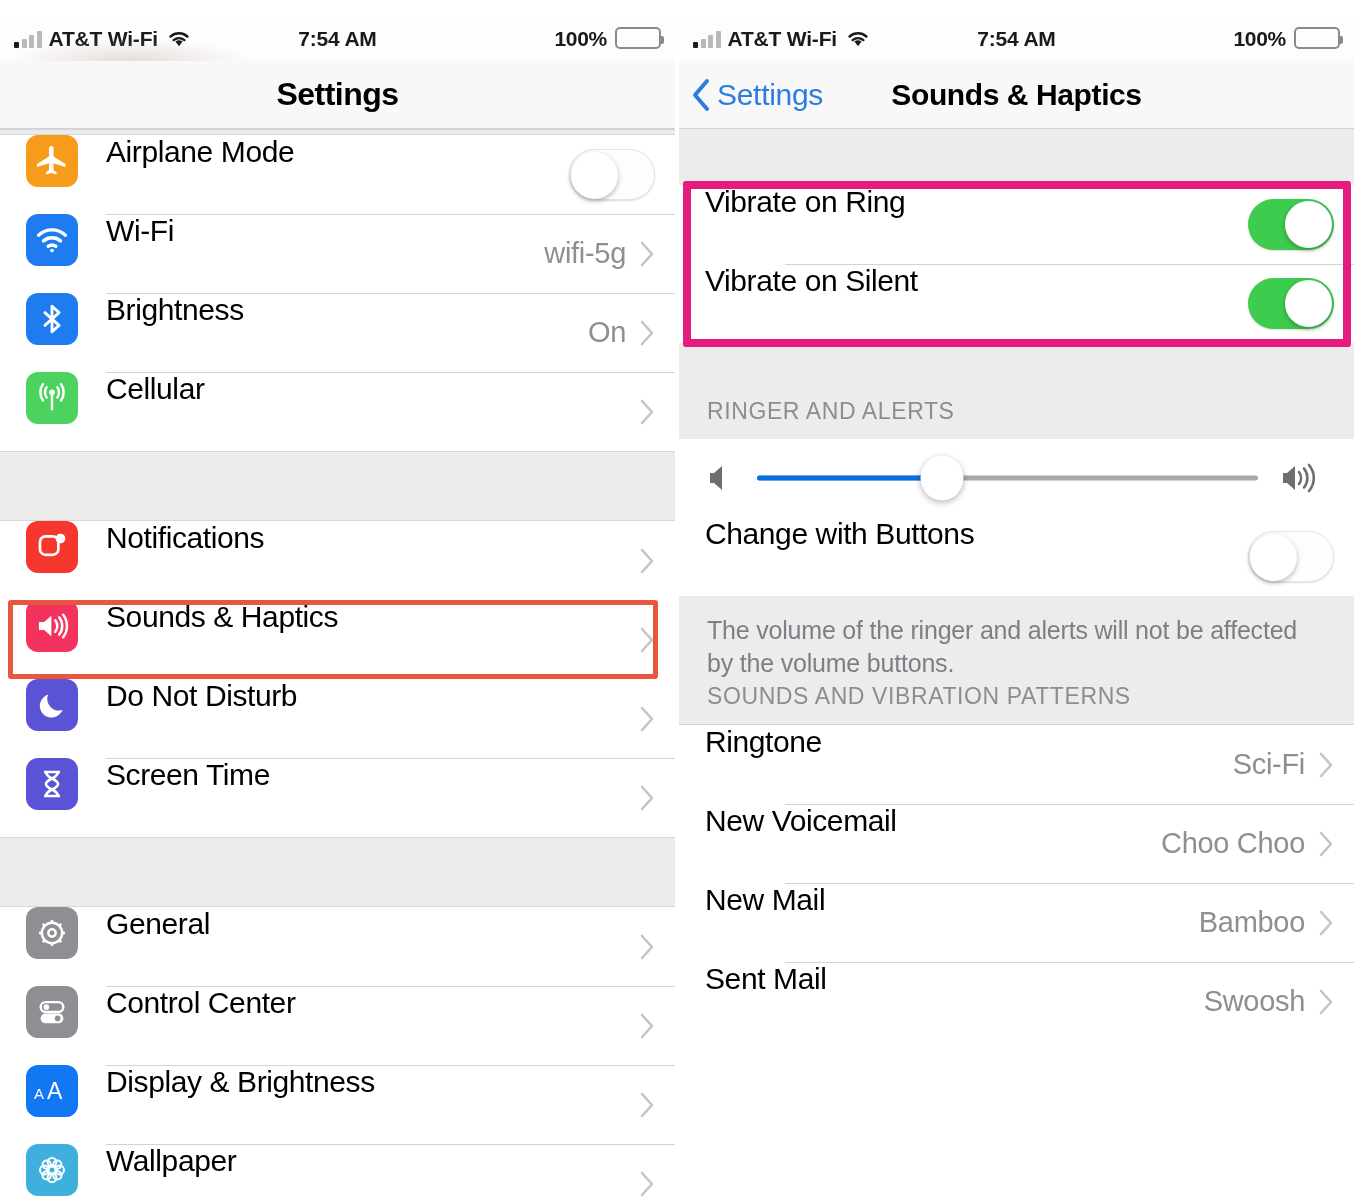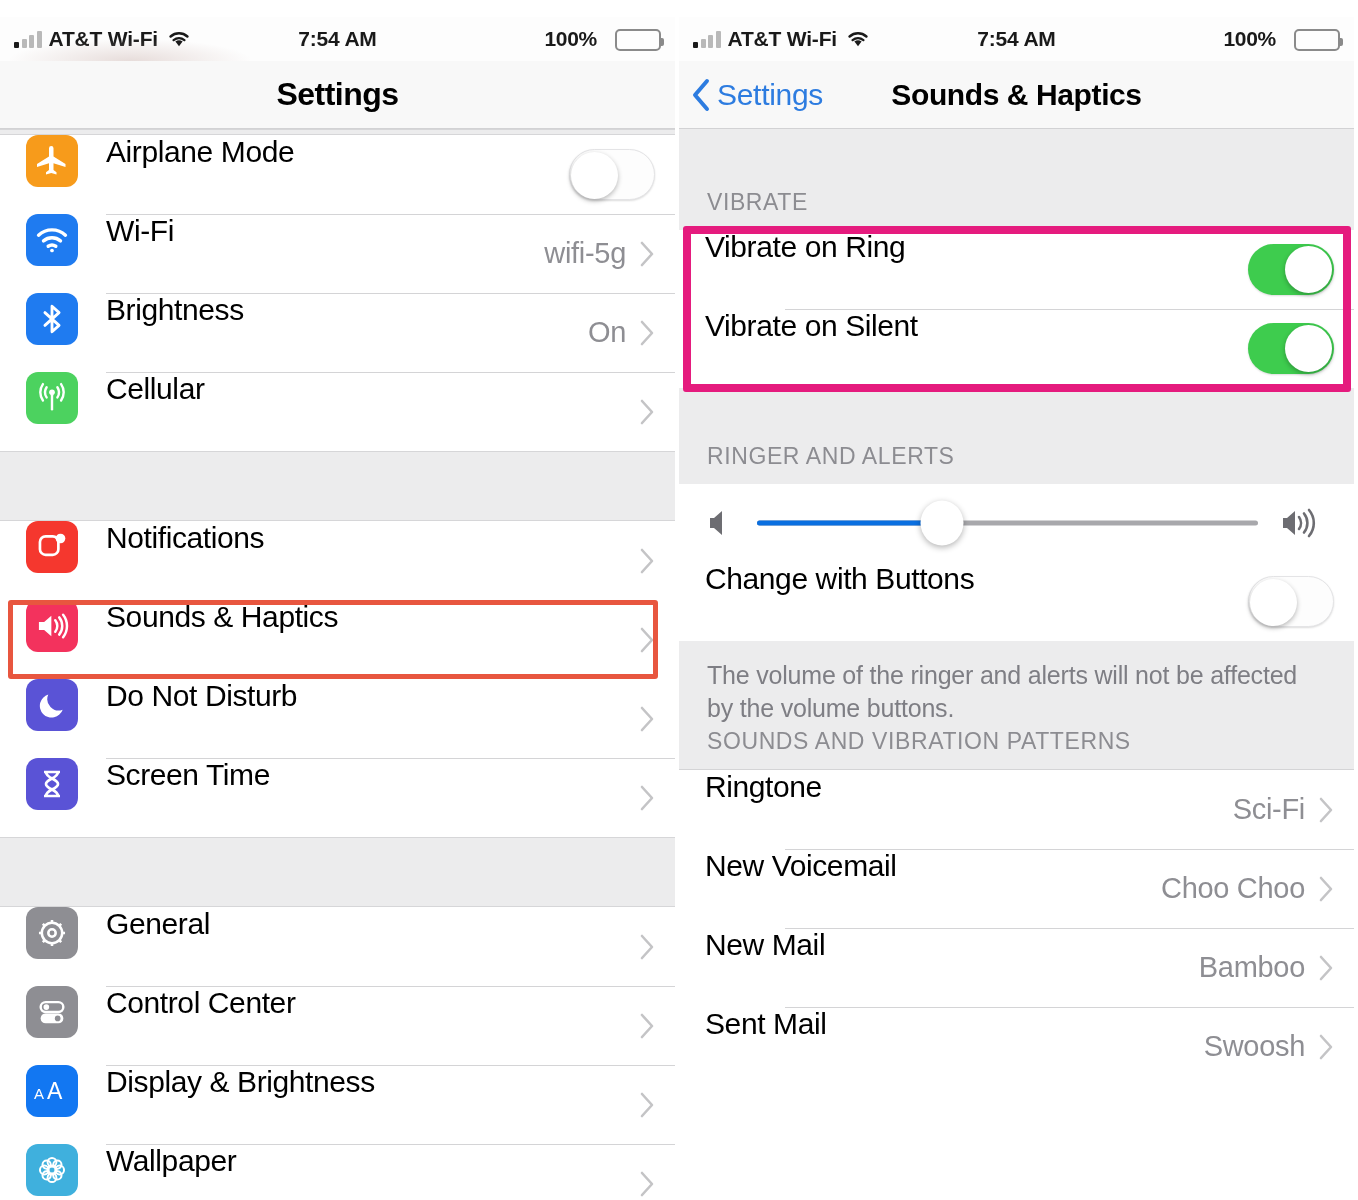--- a/index.html
+++ b/index.html
@@ -27,21 +27,21 @@
   .sig i:nth-child(2) { height: 9px; }
   .sig i:nth-child(3) { height: 13px; }
   .sig i:nth-child(4) { height: 17px; }
   .carrier { font-size: 21px; font-weight: 600; color: #1a1a1a; letter-spacing: -0.2px; }
   .wifi-glyph { width: 24px; height: 18px; position: relative; margin-left: 2px; }
   .sb-center {
     position: absolute; left: 0; right: 0; text-align: center;
     font-size: 21px; font-weight: 700; color: #1a1a1a; letter-spacing: -0.2px;
   }
   .sb-right {
-    margin-left: auto; display: flex; align-items: flex-end; gap: 18px;
+    margin-left: auto; display: flex; align-items: flex-start; gap: 8px;
     position: relative; z-index: 2;
   }
   .batt-pct { font-size: 21px; font-weight: 600; color: #1a1a1a; letter-spacing: -0.3px; }
   .batt {
     width: 46px; height: 22px; border: 2px solid #8a8a8a; border-radius: 5px;
     padding: 2px; position: relative;
   }
   .batt .fill { height: 100%; width: 100%; background: #000; border-radius: 2px; }
   .batt::after {
     content:""; position:absolute; right:-5px; top:7px; width:3px; height:8px;
@@ -440,21 +440,20 @@
           <svg width="20" height="34" viewBox="0 0 20 34">
               <path d="M16 3 L4 17 L16 31" stroke="#2d7ce0" stroke-width="4" fill="none" stroke-linecap="round" stroke-linejoin="round"></path>
             </svg>
         </span>
         <span class="lbl">Settings</span>
       </div>
       <div class="nav-title-right">Sounds &amp; Haptics</div>
     </div>
 
     <div class="spacer-block" style="height:56px"></div>
-    <div class="section-hdr" style="height:45px">VIBRATE</div>
 
     <div class="group" style="position:relative">
       <div class="row">
         <span class="row-label" style="margin-left:0">Vibrate on Ring</span>
         <span class="row-right">
           <span class="toggle on">
               <span class="knob"></span>
             </span>
         </span>
       </div>

